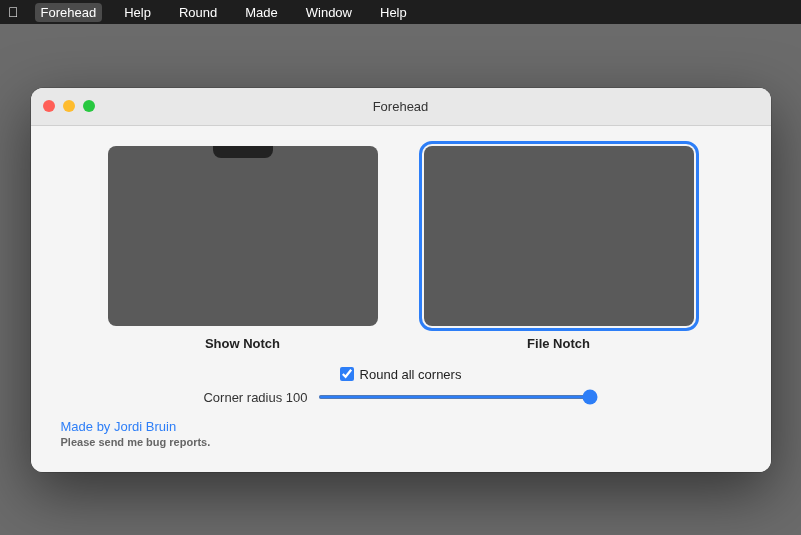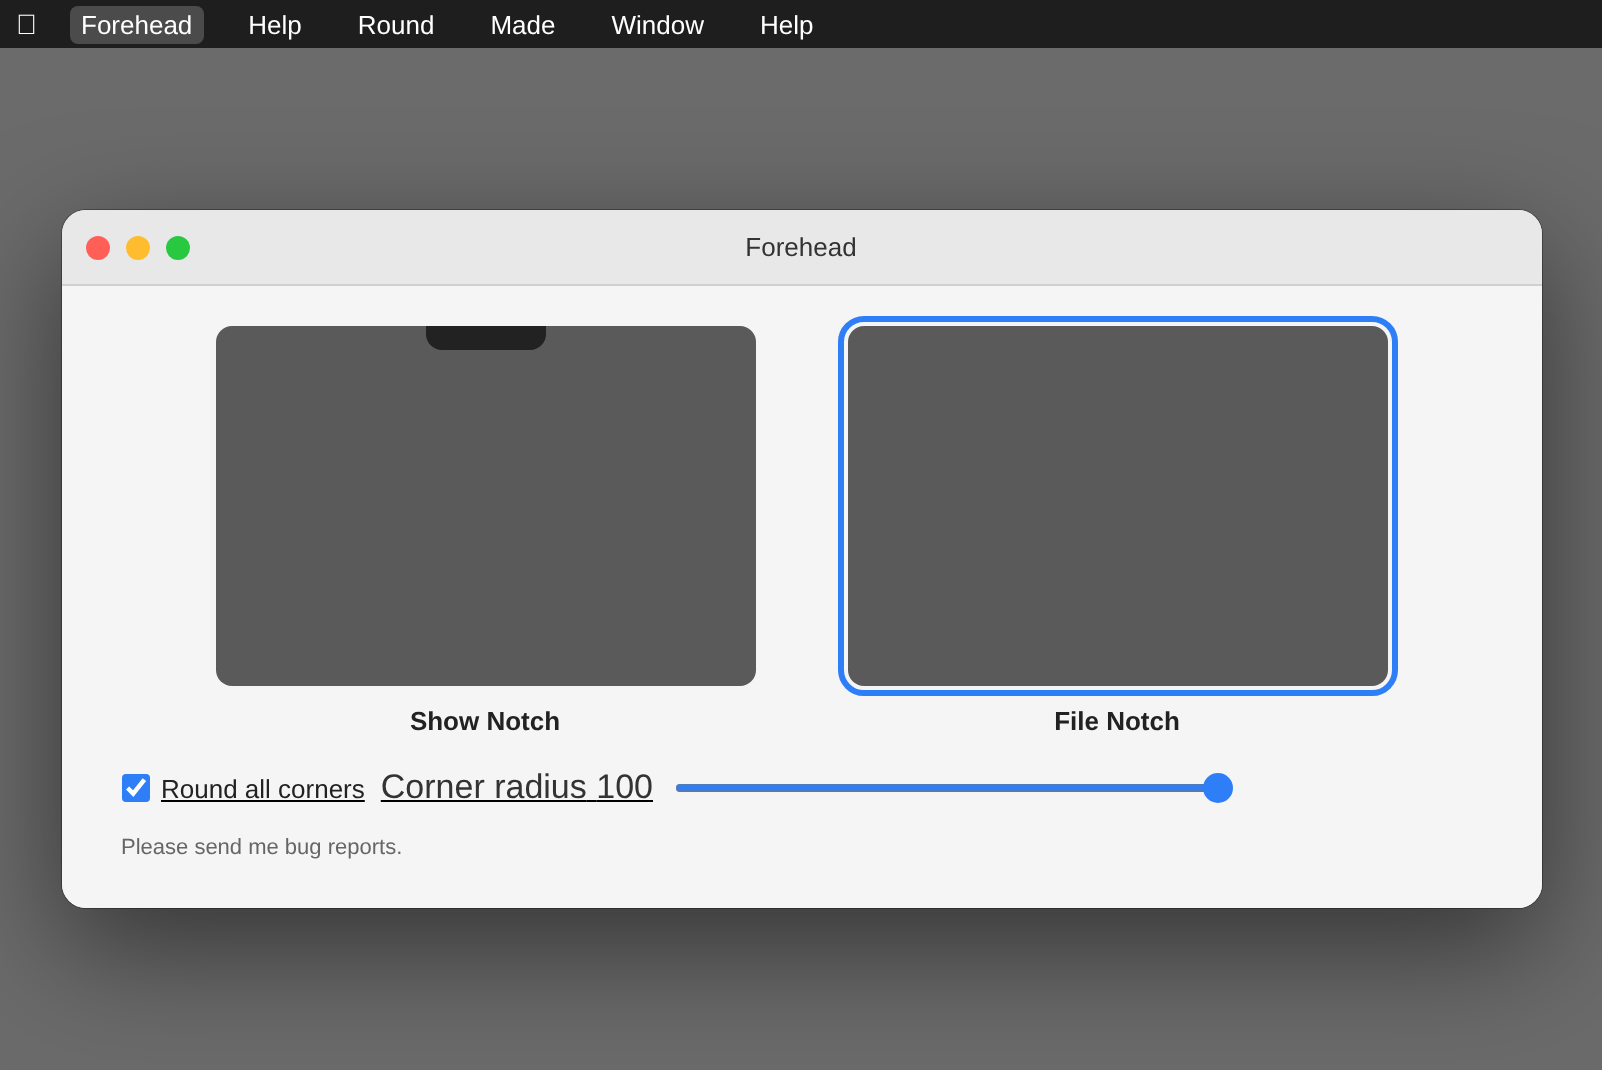--- a/index.html
+++ b/index.html
@@ -153,25 +153,24 @@
 
     .preview-label {
       font-size: 13px;
       font-weight: 600;
       color: #222;
     }
 
     
     .options-section {
       display: flex;
-      flex-direction: row;
+      flex-direction: column;
       align-items: center;
       gap: 8px;
       margin-bottom: 14px;
-      text-decoration: underline;
     }
 
     .checkbox-row {
       display: flex;
       align-items: center;
       gap: 6px;
     }
 
     .checkbox-input {
       width: 14px;
@@ -186,21 +185,21 @@
     }
 
     
     .slider-row {
       display: flex;
       align-items: center;
       gap: 10px;
     }
 
     .slider-label {
-      font-size: 17px;
+      font-size: 13px;
       color: #333;
       white-space: nowrap;
     }
 
     .slider-input {
       width: 280px;
       height: 4px;
       accent-color: #2d7ef7;
       cursor: pointer;
     }
@@ -222,20 +221,21 @@
     .footer-link {
       font-size: 13px;
       color: #2d7ef7;
       cursor: pointer;
       text-decoration: none;
     }
 
     .footer-subtext {
       font-size: 11px;
       color: #666;
+      font-weight: bold;
     }
 
     .reload-btn {
       background: none;
       border: none;
       font-size: 13px;
       color: #222;
       cursor: pointer;
       padding: 4px 8px;
       border-radius: 4px;
@@ -294,19 +294,20 @@
         <div class="slider-row">
           <span class="slider-label">
             <span>Corner radius</span>&nbsp;<span>100</span>
           </span>
           <input type="range" class="slider-input" min="0" max="100" value="100" style="">
         </div>
       </div>
 
       <div class="footer-row">
         <div class="footer-left">
+          <a class="footer-link">Made by Jordi Bruin</a>
           <span class="footer-subtext">Please send me bug reports.</span>
         </div>
       </div>
 
     </div>
   </div>
 </div>
 
 </body></html>

